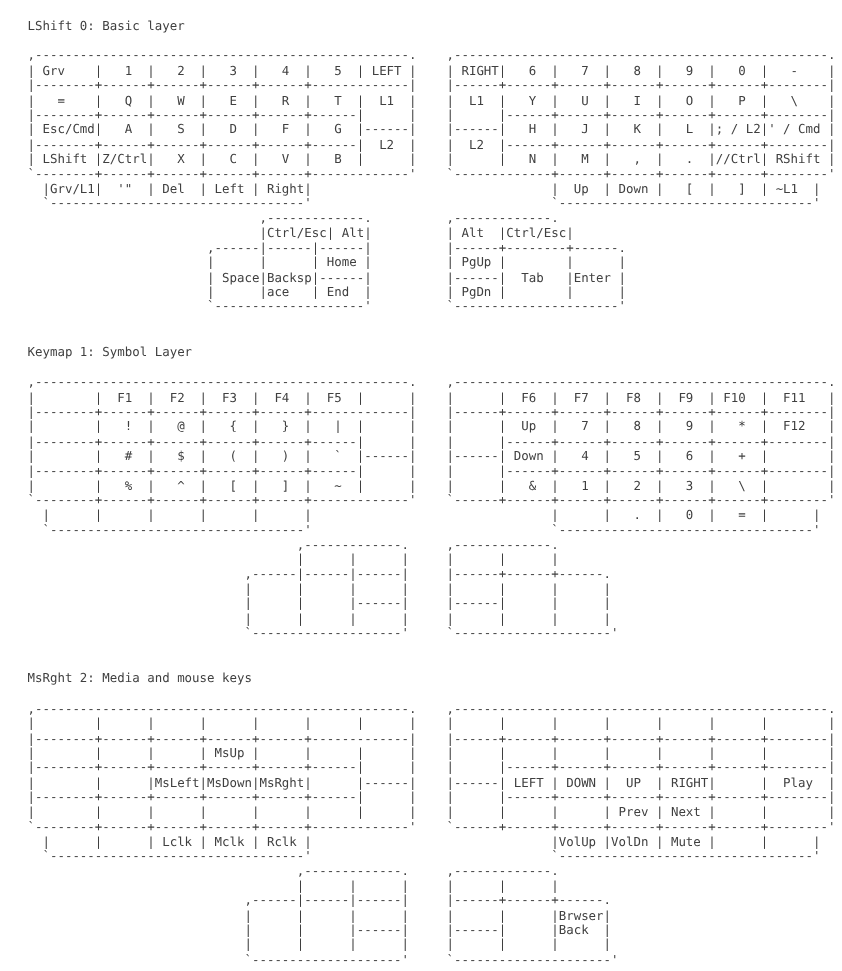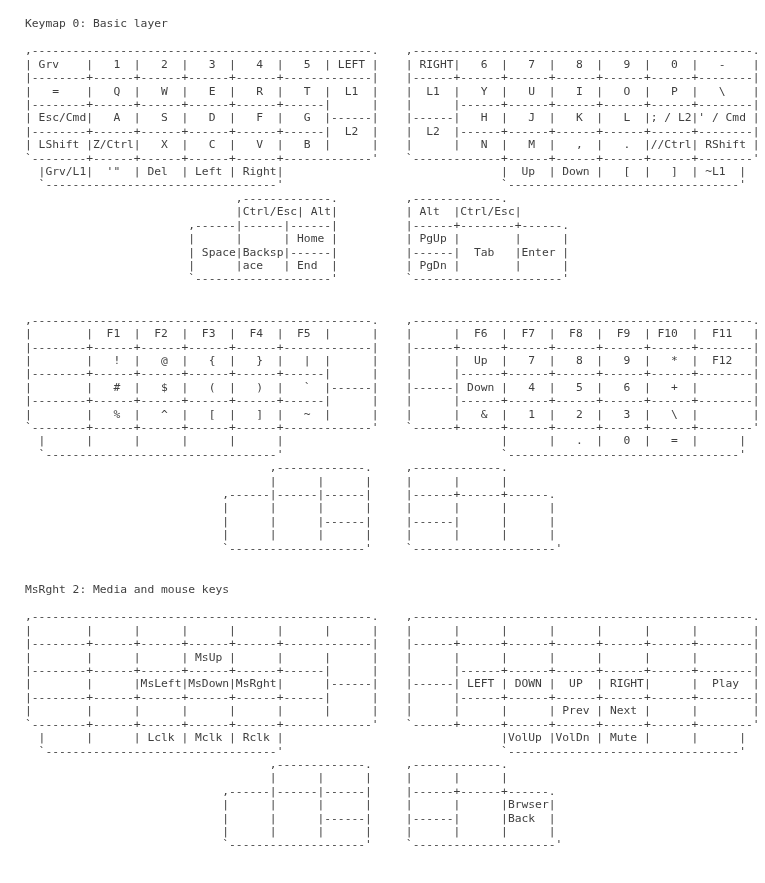--- a/index.html
+++ b/index.html
@@ -25,21 +25,21 @@
     font: inherit;
     white-space: pre;
   }
 </style>
 </head>
 <body>
 
 <div class="doc">
 
   <section class="keymap-section">
-    <div class="keymap-title">Keymap 0: Basic layer</div>
+    <div class="keymap-title">LShift 0: Basic layer</div>
     <pre class="keymap-art">,--------------------------------------------------.    ,--------------------------------------------------.
 | Grv    |   1  |   2  |   3  |   4  |   5  | LEFT |    | RIGHT|   6  |   7  |   8  |   9  |   0  |   -    |
 |--------+------+------+------+------+-------------|    |------+------+------+------+------+------+--------|
 |   =    |   Q  |   W  |   E  |   R  |   T  |  L1  |    |  L1  |   Y  |   U  |   I  |   O  |   P  |   \    |
 |--------+------+------+------+------+------|      |    |      |------+------+------+------+------+--------|
 | Esc/Cmd|   A  |   S  |   D  |   F  |   G  |------|    |------|   H  |   J  |   K  |   L  |; / L2|' / Cmd |
 |--------+------+------+------+------+------|  L2  |    |  L2  |------+------+------+------+------+--------|
 | LShift |Z/Ctrl|   X  |   C  |   V  |   B  |      |    |      |   N  |   M  |   ,  |   .  |//Ctrl| RShift |
 `--------+------+------+------+------+-------------'    `-------------+------+------+------+------+--------'
   |Grv/L1|  '"  | Del  | Left | Right|                                |  Up  | Down |   [  |   ]  | ~L1  |
@@ -47,20 +47,21 @@
                                ,-------------.          ,-------------.
                                |Ctrl/Esc| Alt|          | Alt  |Ctrl/Esc|
                         ,------|------|------|          |------+--------+------.
                         |      |      | Home |          | PgUp |        |      |
                         | Space|Backsp|------|          |------|  Tab   |Enter |
                         |      |ace   | End  |          | PgDn |        |      |
                         `--------------------'          `----------------------'</pre>
   </section>
 
   <section class="keymap-section">
+    <div class="keymap-title">Keymap 1: Symbol Layer</div>
     <pre class="keymap-art">,--------------------------------------------------.    ,--------------------------------------------------.
 |        |  F1  |  F2  |  F3  |  F4  |  F5  |      |    |      |  F6  |  F7  |  F8  |  F9  | F10  |  F11   |
 |--------+------+------+------+------+-------------|    |------+------+------+------+------+------+--------|
 |        |   !  |   @  |   {  |   }  |   |  |      |    |      |  Up  |   7  |   8  |   9  |   *  |  F12   |
 |--------+------+------+------+------+------|      |    |      |------+------+------+------+------+--------|
 |        |   #  |   $  |   (  |   )  |   `  |------|    |------| Down |   4  |   5  |   6  |   +  |        |
 |--------+------+------+------+------+------|      |    |      |------+------+------+------+------+--------|
 |        |   %  |   ^  |   [  |   ]  |   ~  |      |    |      |   &amp;  |   1  |   2  |   3  |   \  |        |
 `--------+------+------+------+------+-------------'    `------+------+------+------+------+------+--------'
   |      |      |      |      |      |                                |      |   .  |   0  |   =  |      |

